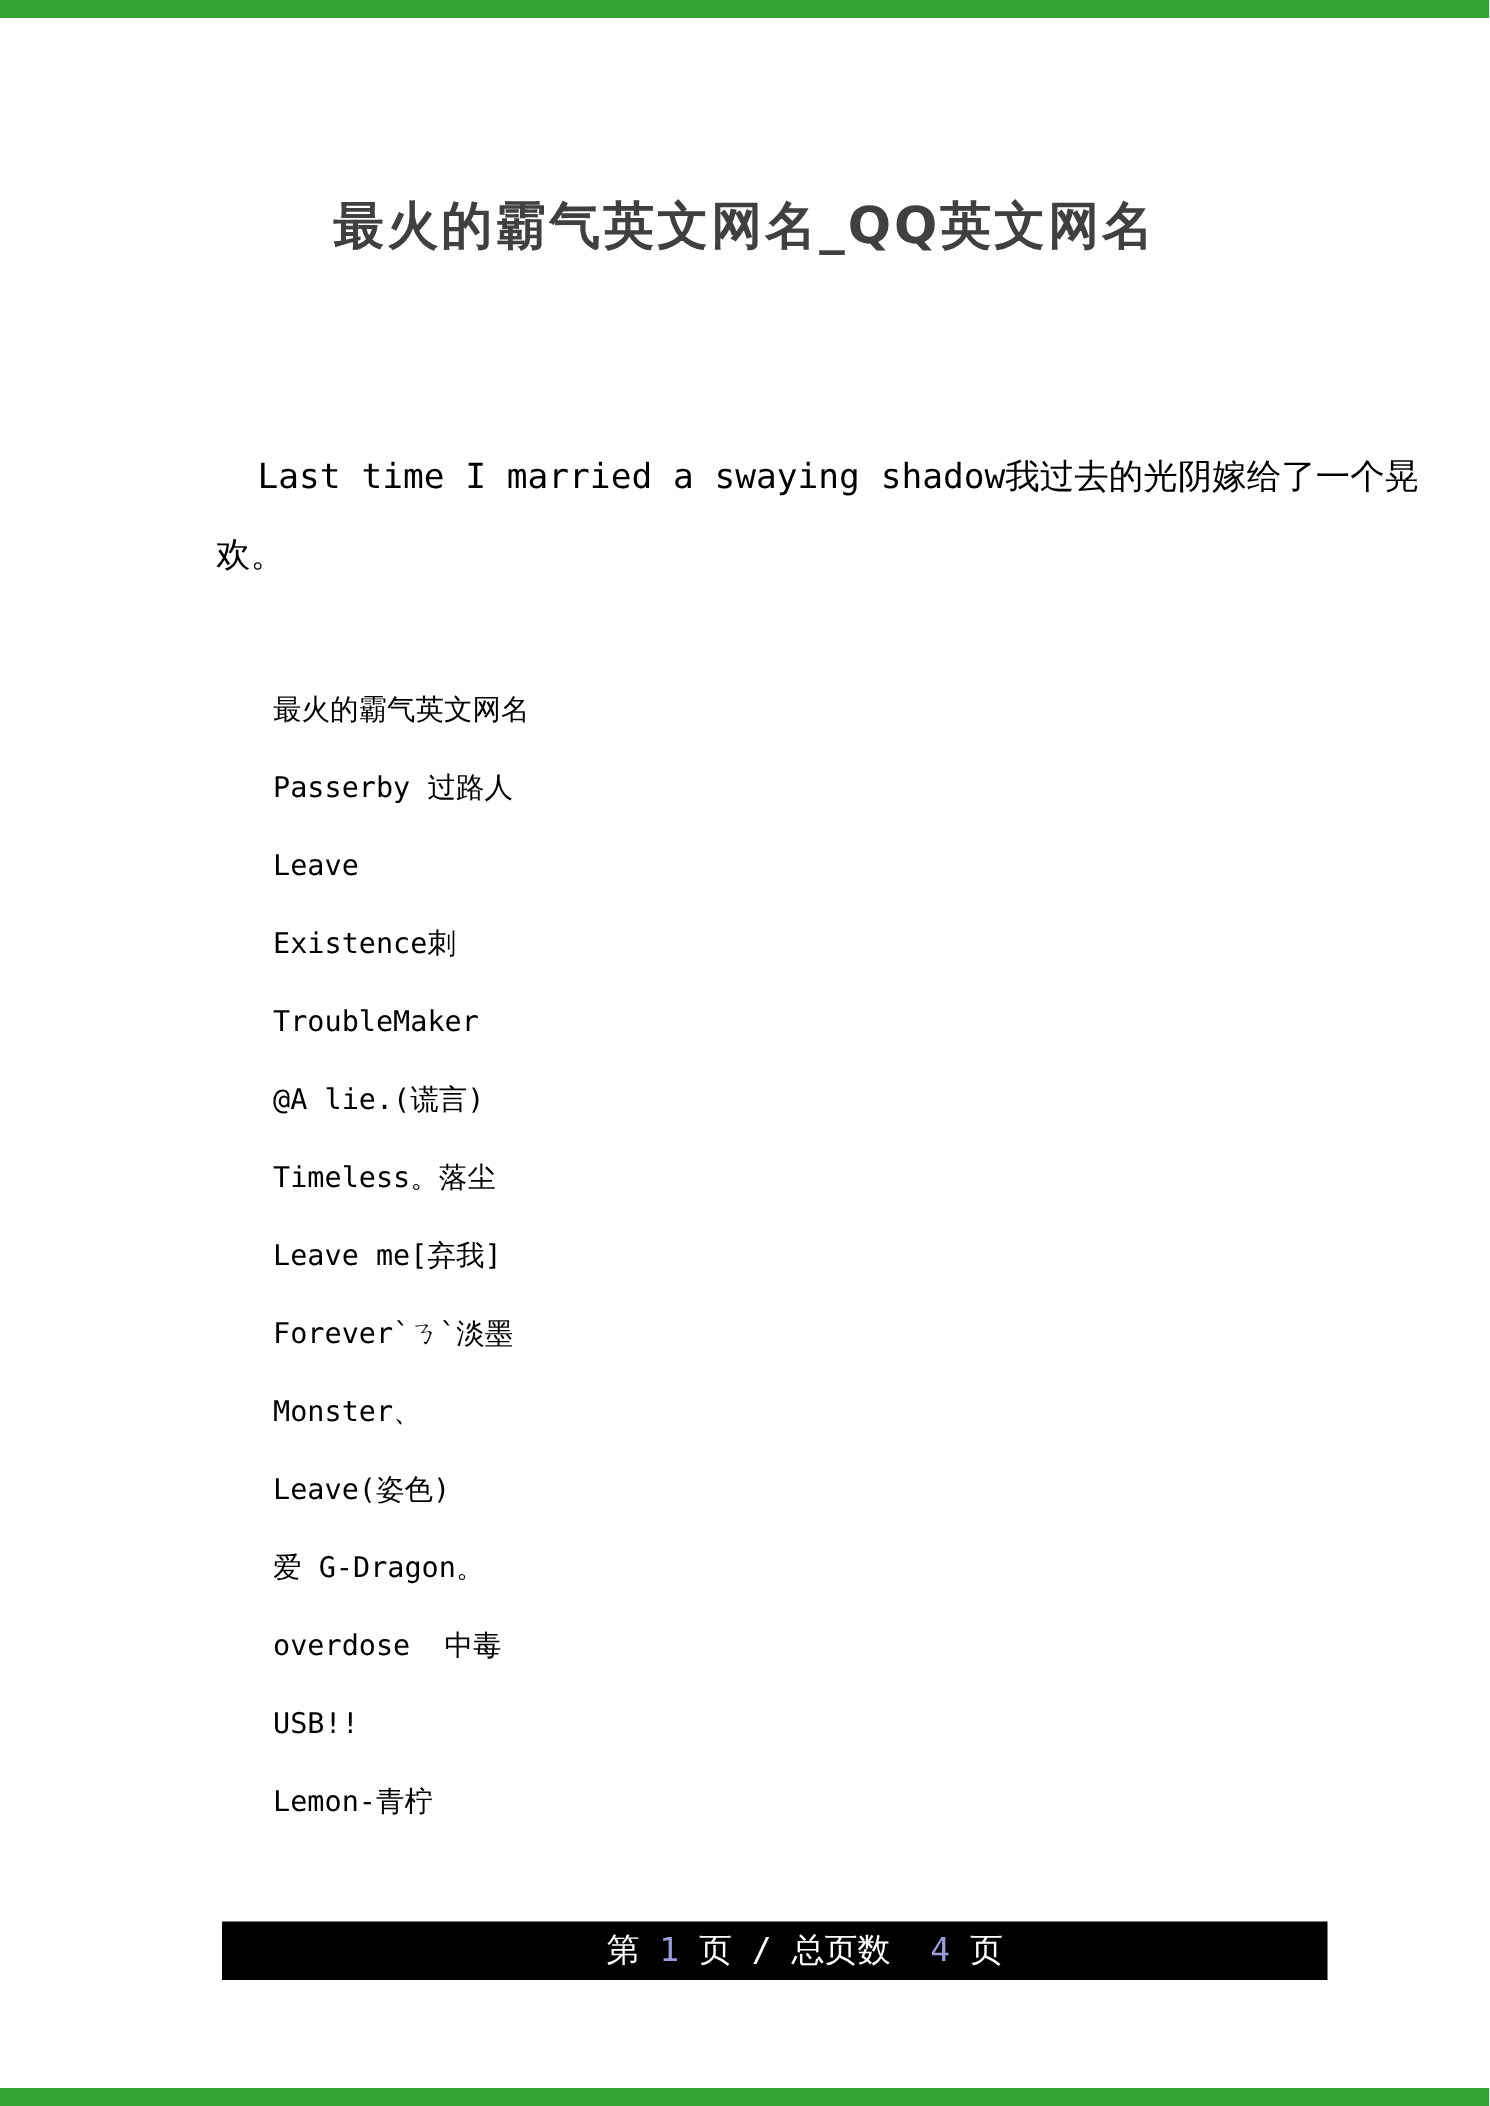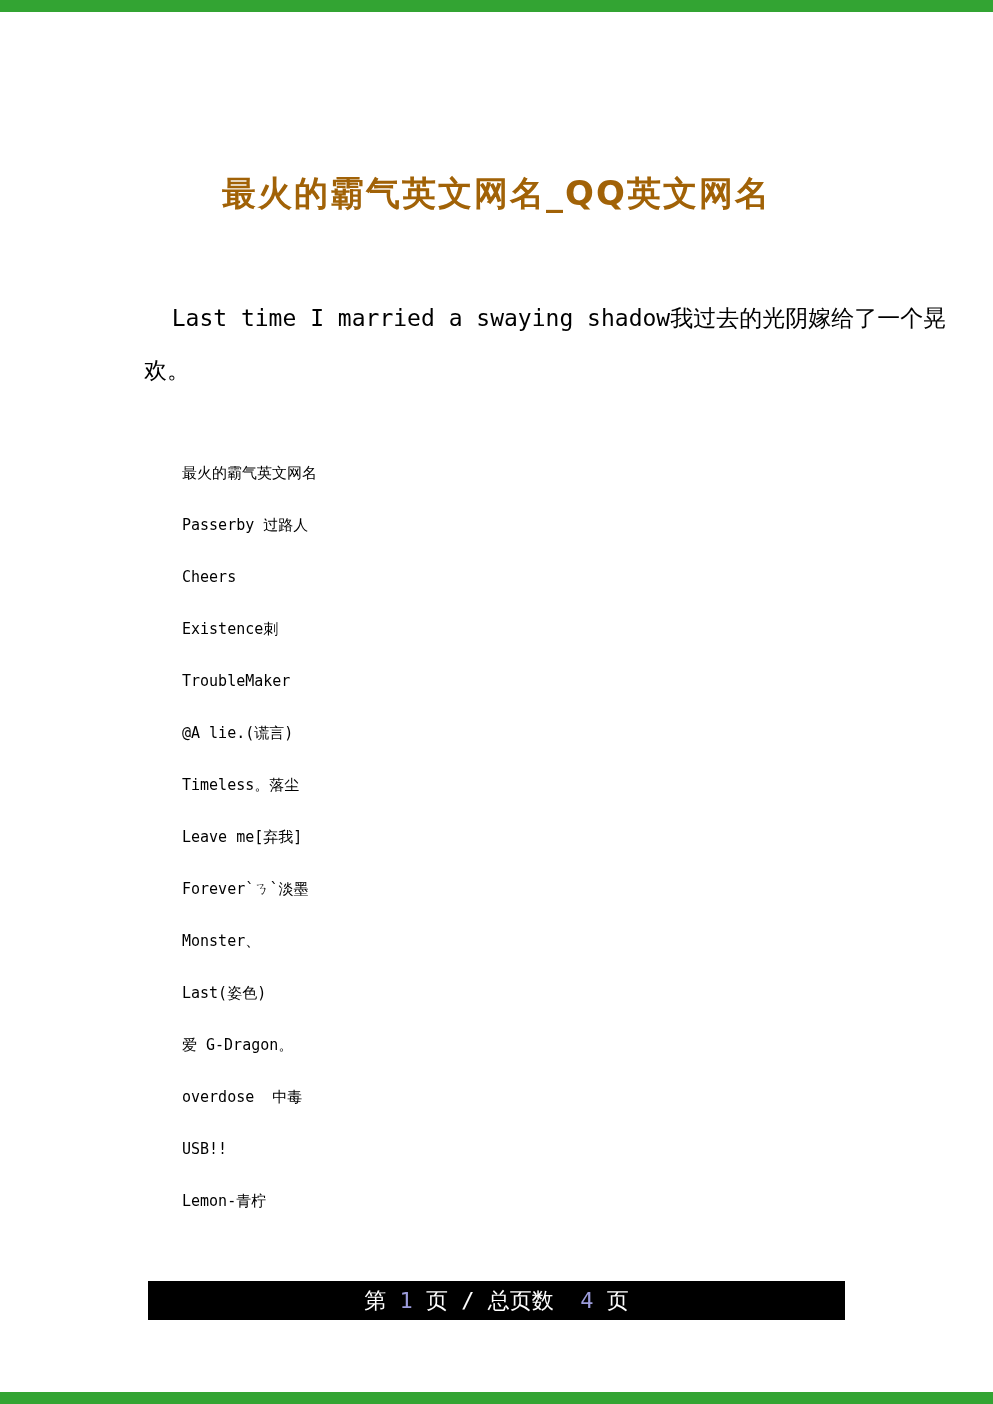--- a/index.html
+++ b/index.html
@@ -46,66 +46,67 @@
   }
   #name-list {
     position: absolute;
     left: 182px;
     top: 447px;
     width: 700px;
   }
   .list-line {
     height: 52px;
     line-height: 52px;
-    font-size: 15px;
+    font-size: 19px;
     white-space: pre;
   }
   #footer-bar {
     position: absolute;
     left: 148px;
     top: 1281px;
     width: 697px;
     height: 39px;
     background: #000000;
     text-align: center;
+    padding-left: 40px;
   }
   #footer-text {
     line-height: 39px;
     font-size: 22px;
     color: #ffffff;
     white-space: pre;
   }
   .digit {  }
 </style>
 </head>
 <body>
 
 <div id="page">
 
   <div id="top-bar" class="edge-bar" style="background: rgb(51, 164, 51);"></div>
 
-  <div id="doc-title" style="color: #a16207; margin-top: 43px;">最火的霸气英文网名_QQ英文网名</div>
+  <div id="doc-title" style="color: #404040;">最火的霸气英文网名_QQ英文网名</div>
 
   <div id="paragraph">
     <div class="para-line">  Last time I married a swaying shadow我过去的光阴嫁给了一个晃</div>
     <div class="para-line">欢。</div>
   </div>
 
   <div id="name-list">
     <div class="list-line">最火的霸气英文网名</div>
     <div class="list-line">Passerby 过路人</div>
-    <div class="list-line">Cheers</div>
+    <div class="list-line">Leave</div>
     <div class="list-line">Existence刺</div>
     <div class="list-line">TroubleMaker</div>
     <div class="list-line">@A lie.(谎言)</div>
     <div class="list-line">Timeless。落尘</div>
     <div class="list-line">Leave me[弃我]</div>
     <div class="list-line">Forever`ㄋ`淡墨</div>
     <div class="list-line">Monster、</div>
-    <div class="list-line">Last(姿色)</div>
+    <div class="list-line">Leave(姿色)</div>
     <div class="list-line">爱 G-Dragon。</div>
     <div class="list-line">overdose  中毒</div>
     <div class="list-line">USB!!</div>
     <div class="list-line">Lemon-青柠</div>
   </div>
 
   <div id="footer-bar" style="background: rgb(0, 0, 0);">
     <span id="footer-text" style="color: rgb(255, 255, 255);"><span>第 </span><span class="digit" style="color: rgb(156, 156, 219);">1</span><span> 页 / 总页数  </span><span class="digit" style="color: rgb(156, 156, 219);">4</span><span> 页</span></span>
   </div>
 

